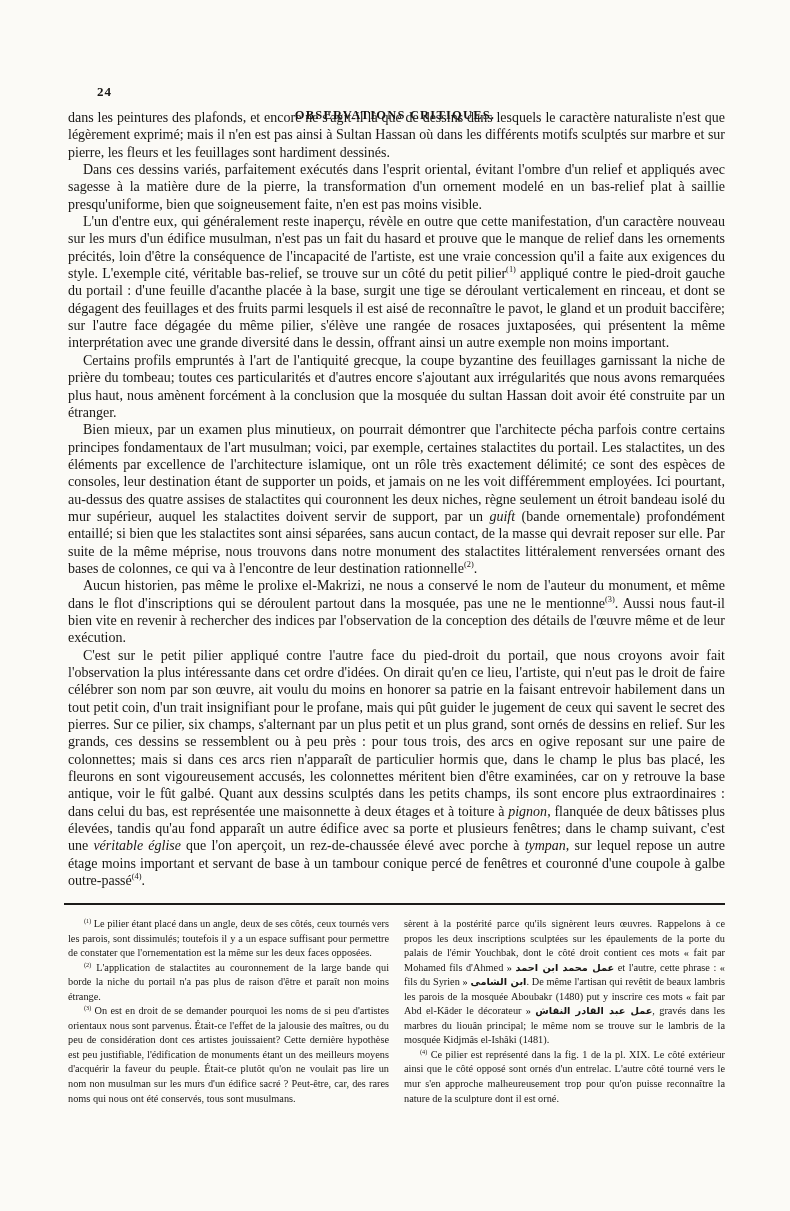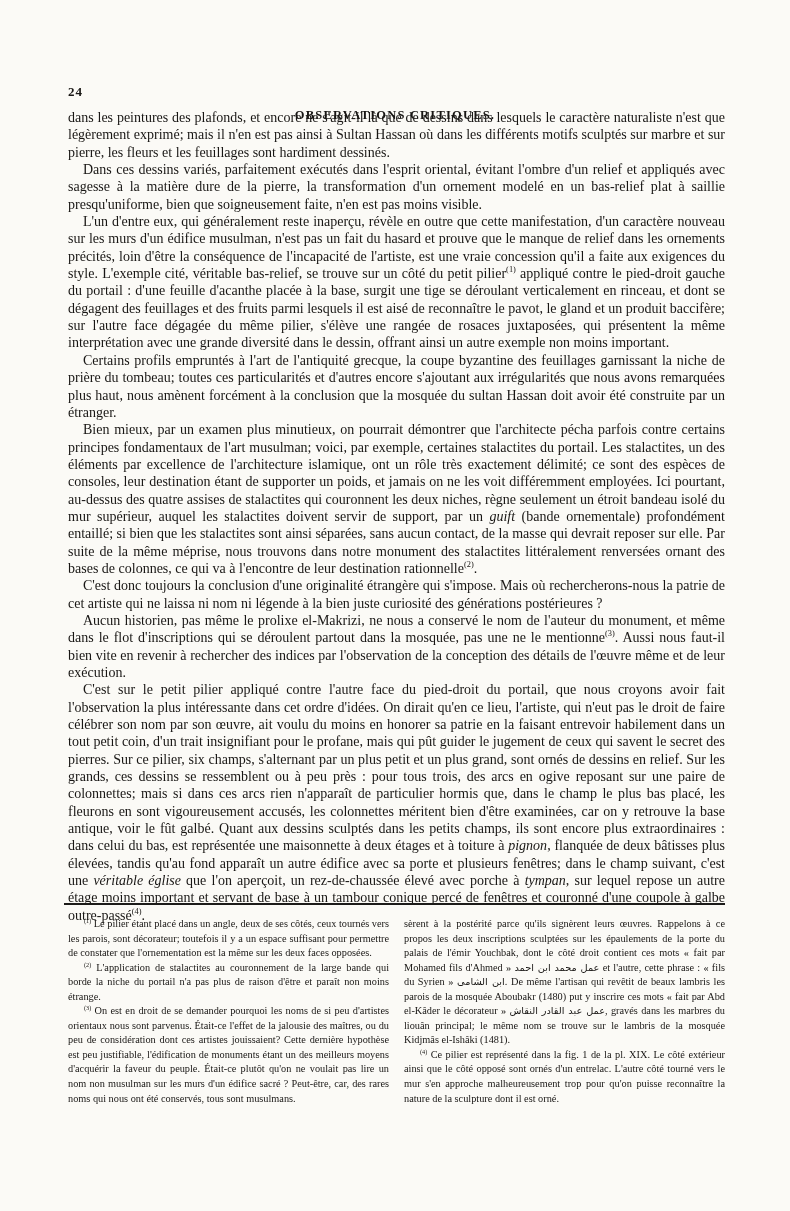--- a/index.html
+++ b/index.html
@@ -8,21 +8,21 @@
     background:#f3f2ee;
     font-family:"Liberation Serif","DejaVu Serif",serif;
   }
   .page{
     position:relative;width:790px;height:1211px;
     background:#fbfaf6;
     color:#181614;
     overflow:hidden;
   }
   .folio{
-    position:absolute;top:84px;left:68px;
+    position:absolute;top:84px;left:97px;
     font-size:13px;font-weight:bold;letter-spacing:1px;
   }
   .head-title{
     position:absolute;top:84px;left:0;right:0;
     text-align:center;font-weight:bold;
     font-size:12.5px;letter-spacing:1.2px;margin-top:24px;
   }
   .main{
     position:absolute;top:109px;left:68px;width:657px;
     font-size:14px;line-height:17.35px;
@@ -41,48 +41,47 @@
   }
   .footnotes{
     position:absolute;top:917px;left:68px;width:657px;
     display:flex;gap:15px;
     font-size:10.3px;line-height:14.55px;
     text-align:justify;
   }
   .fn-col{width:321px;}
   .fn-col p{margin:0;text-indent:16px;}
   .fn-col p.noindent{text-indent:0;}
-  .ar{font-family:"DejaVu Sans",sans-serif;font-size:0.95em;}
+  .ar{font-family:"DejaVu Sans",sans-serif;font-size:0.95em;font-weight:bold;}
   i{font-style:italic;}
 </style>
 </head>
 <body>
 
 <div class="page">
 
   <div class="folio">24</div>
 
   <div class="head-title">OBSERVATIONS CRITIQUES.</div>
 
   <div class="main">
       <p class="noindent"><span>dans les peintures des plafonds, et encore ne s'agit-il là que de dessins dans lesquels le caractère naturaliste n'est que légèrement exprimé; mais il n'en est pas ainsi à Sultan Hassan où dans les différents motifs sculptés sur marbre et sur pierre, les fleurs et les feuillages sont hardiment dessinés.</span></p>
       <p><span>Dans ces dessins variés, parfaitement exécutés dans l'esprit oriental, évitant l'ombre d'un relief et appliqués avec sagesse à la matière dure de la pierre, la transformation d'un ornement modelé en un bas-relief plat à saillie presqu'uniforme, bien que soigneusement faite, n'en est pas moins visible.</span></p>
       <p><span>L'un d'entre eux, qui généralement reste inaperçu, révèle en outre que cette manifestation, d'un caractère nouveau sur les murs d'un édifice musulman, n'est pas un fait du hasard et prouve que le manque de relief dans les ornements précités, loin d'être la conséquence de l'incapacité de l'artiste, est une vraie concession qu'il a faite aux exigences du style. L'exemple cité, véritable bas-relief, se trouve sur un côté du petit pilier</span><sup>(1)</sup><span> appliqué contre le pied-droit gauche du portail : d'une feuille d'acanthe placée à la base, surgit une tige se déroulant verticalement en rinceau, et dont se dégagent des feuillages et des fruits parmi lesquels il est aisé de reconnaître le pavot, le gland et un produit baccifère; sur l'autre face dégagée du même pilier, s'élève une rangée de rosaces juxtaposées, qui présentent la même interprétation avec une grande diversité dans le dessin, offrant ainsi un autre exemple non moins important.</span></p>
       <p><span>Certains profils empruntés à l'art de l'antiquité grecque, la coupe byzantine des feuillages garnissant la niche de prière du tombeau; toutes ces particularités et d'autres encore s'ajoutant aux irrégularités que nous avons remarquées plus haut, nous amènent forcément à la conclusion que la mosquée du sultan Hassan doit avoir été construite par un étranger.</span></p>
       <p><span>Bien mieux, par un examen plus minutieux, on pourrait démontrer que l'architecte pécha parfois contre certains principes fondamentaux de l'art musulman; voici, par exemple, certaines stalactites du portail. Les stalactites, un des éléments par excellence de l'architecture islamique, ont un rôle très exactement délimité; ce sont des espèces de consoles, leur destination étant de supporter un poids, et jamais on ne les voit différemment employées. Ici pourtant, au-dessus des quatre assises de stalactites qui couronnent les deux niches, règne seulement un étroit bandeau isolé du mur supérieur, auquel les stalactites doivent servir de support, par un </span><i>guift</i><span> (bande ornementale) profondément entaillé; si bien que les stalactites sont ainsi séparées, sans aucun contact, de la masse qui devrait reposer sur elle. Par suite de la même méprise, nous trouvons dans notre monument des stalactites littéralement renversées ornant des bases de colonnes, ce qui va à l'encontre de leur destination rationnelle</span><sup>(2)</sup><span>.</span></p>
-      <p><span>C'est donc toujours la conclusion d'une originalité étrangère qui s'impose. Mais où rechercherons-nous la patrie de cet artiste qui ne laissa ni nom ni légende à la bien juste curiosité des générations postérieures ?</span></p>
       <p><span>Aucun historien, pas même le prolixe el-Makrizi, ne nous a conservé le nom de l'auteur du monument, et même dans le flot d'inscriptions qui se déroulent partout dans la mosquée, pas une ne le mentionne</span><sup>(3)</sup><span>. Aussi nous faut-il bien vite en revenir à rechercher des indices par l'observation de la conception des détails de l'œuvre même et de leur exécution.</span></p>
       <p><span>C'est sur le petit pilier appliqué contre l'autre face du pied-droit du portail, que nous croyons avoir fait l'observation la plus intéressante dans cet ordre d'idées. On dirait qu'en ce lieu, l'artiste, qui n'eut pas le droit de faire célébrer son nom par son œuvre, ait voulu du moins en honorer sa patrie en la faisant entrevoir habilement dans un tout petit coin, d'un trait insignifiant pour le profane, mais qui pût guider le jugement de ceux qui savent le secret des pierres. Sur ce pilier, six champs, s'alternant par un plus petit et un plus grand, sont ornés de dessins en relief. Sur les grands, ces dessins se ressemblent ou à peu près : pour tous trois, des arcs en ogive reposant sur une paire de colonnettes; mais si dans ces arcs rien n'apparaît de particulier hormis que, dans le champ le plus bas placé, les fleurons en sont vigoureusement accusés, les colonnettes méritent bien d'être examinées, car on y retrouve la base antique, voir le fût galbé. Quant aux dessins sculptés dans les petits champs, ils sont encore plus extraordinaires : dans celui du bas, est représentée une maisonnette à deux étages et à toiture à </span><i>pignon</i><span>, flanquée de deux bâtisses plus élevées, tandis qu'au fond apparaît un autre édifice avec sa porte et plusieurs fenêtres; dans le champ suivant, c'est une </span><i>véritable église</i><span> que l'on aperçoit, un rez-de-chaussée élevé avec porche à </span><i>tympan</i><span>, sur lequel repose un autre étage moins important et servant de base à un tambour conique percé de fenêtres et couronné d'une coupole à galbe outre-passé</span><sup>(4)</sup><span>.</span></p>
     </div>
 
   <hr class="fn-rule">
 
   <div class="footnotes">
     <div class="fn-col">
-        <p><sup>(1)</sup><span> Le pilier étant placé dans un angle, deux de ses côtés, ceux tournés vers les parois, sont décorateur; toutefois il y a un espace suffisant pour permettre de constater que l'ornementation est la même sur les deux faces opposées.</span></p>
+        <p><sup>(1)</sup><span> Le pilier étant placé dans un angle, deux de ses côtés, ceux tournés vers les parois, sont dissimulés; toutefois il y a un espace suffisant pour permettre de constater que l'ornementation est la même sur les deux faces opposées.</span></p>
         <p><sup>(2)</sup><span> L'application de stalactites au couronnement de la large bande qui borde la niche du portail n'a pas plus de raison d'être et paraît non moins étrange.</span></p>
         <p><sup>(3)</sup><span> On est en droit de se demander pourquoi les noms de si peu d'artistes orientaux nous sont parvenus. Était-ce l'effet de la jalousie des maîtres, ou du peu de considération dont ces artistes jouissaient? Cette dernière hypothèse est peu justifiable, l'édification de monuments étant un des meilleurs moyens d'acquérir la faveur du peuple. Était-ce plutôt qu'on ne voulait pas lire un nom non musulman sur les murs d'un édifice sacré ? Peut-être, car, des rares noms qui nous ont été conservés, tous sont musulmans.</span></p>
       </div>
     <div class="fn-col">
         <p class="noindent"><span>sèrent à la postérité parce qu'ils signèrent leurs œuvres. Rappelons à ce propos les deux inscriptions sculptées sur les épaulements de la porte du palais de l'émir Youchbak, dont le côté droit contient ces mots « fait par Mohamed fils d'Ahmed » </span><span class="ar">عمل محمد ابن احمد</span><span> et l'autre, cette phrase : « fils du Syrien » </span><span class="ar">ابن الشامى</span><span>. De même l'artisan qui revêtit de beaux lambris les parois de la mosquée Aboubakr (1480) put y inscrire ces mots « fait par Abd el-Kâder le décorateur » </span><span class="ar">عمل عبد القادر النقاش</span><span>, gravés dans les marbres du liouân principal; le même nom se trouve sur le lambris de la mosquée Kidjmâs el-Ishâki (1481).</span></p>
         <p><sup>(4)</sup><span> Ce pilier est représenté dans la fig. 1 de la pl. XIX. Le côté extérieur ainsi que le côté opposé sont ornés d'un entrelac. L'autre côté tourné vers le mur s'en approche malheureusement trop pour qu'on puisse reconnaître la nature de la sculpture dont il est orné.</span></p>
       </div>
   </div>
 
 </div>

